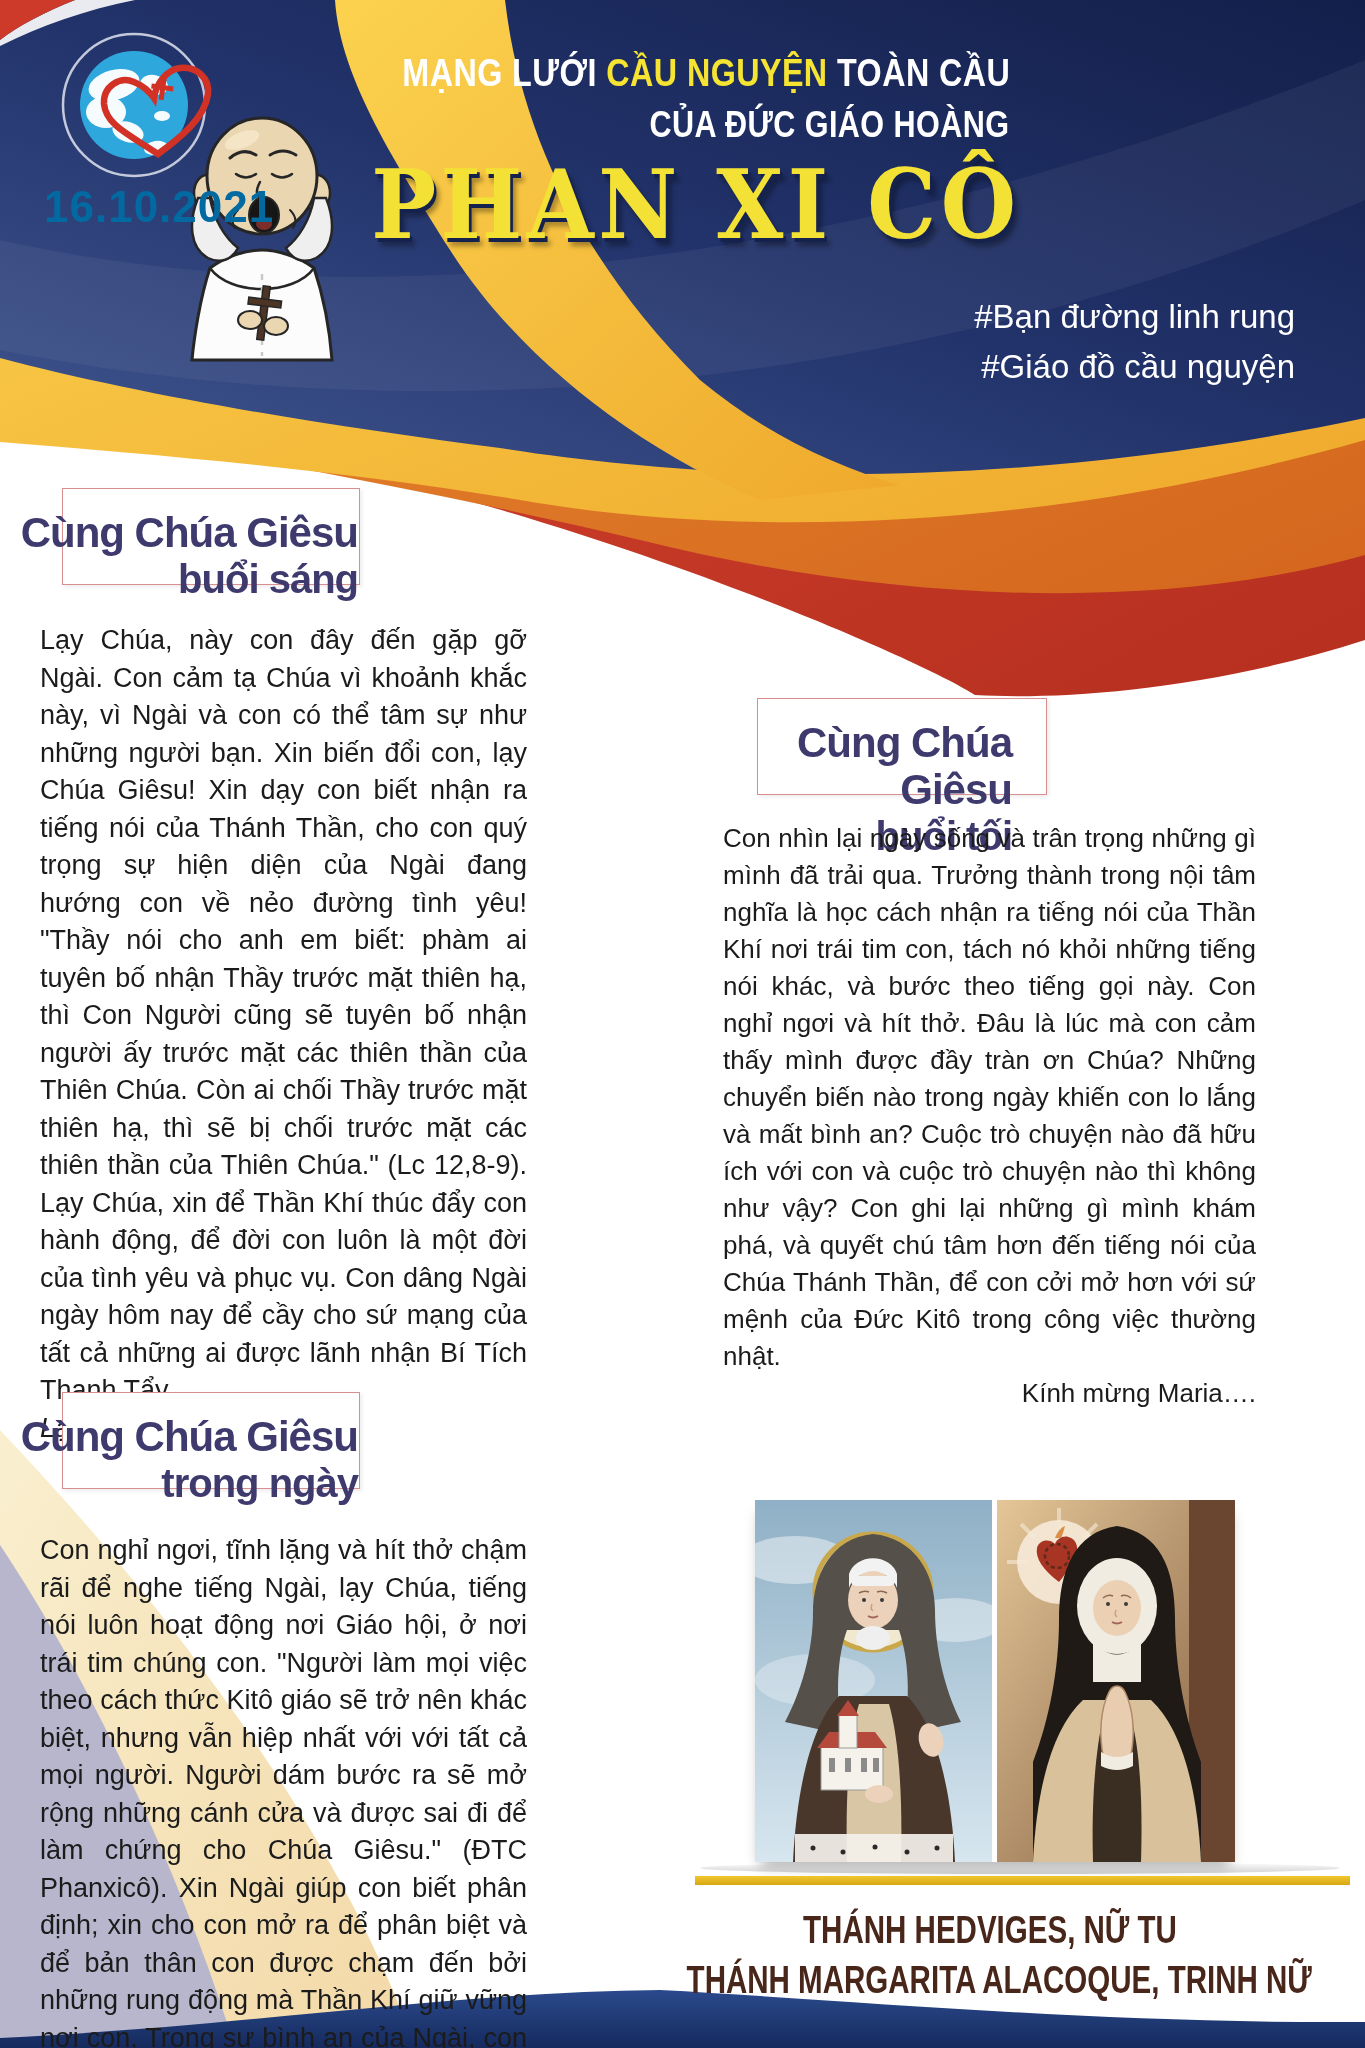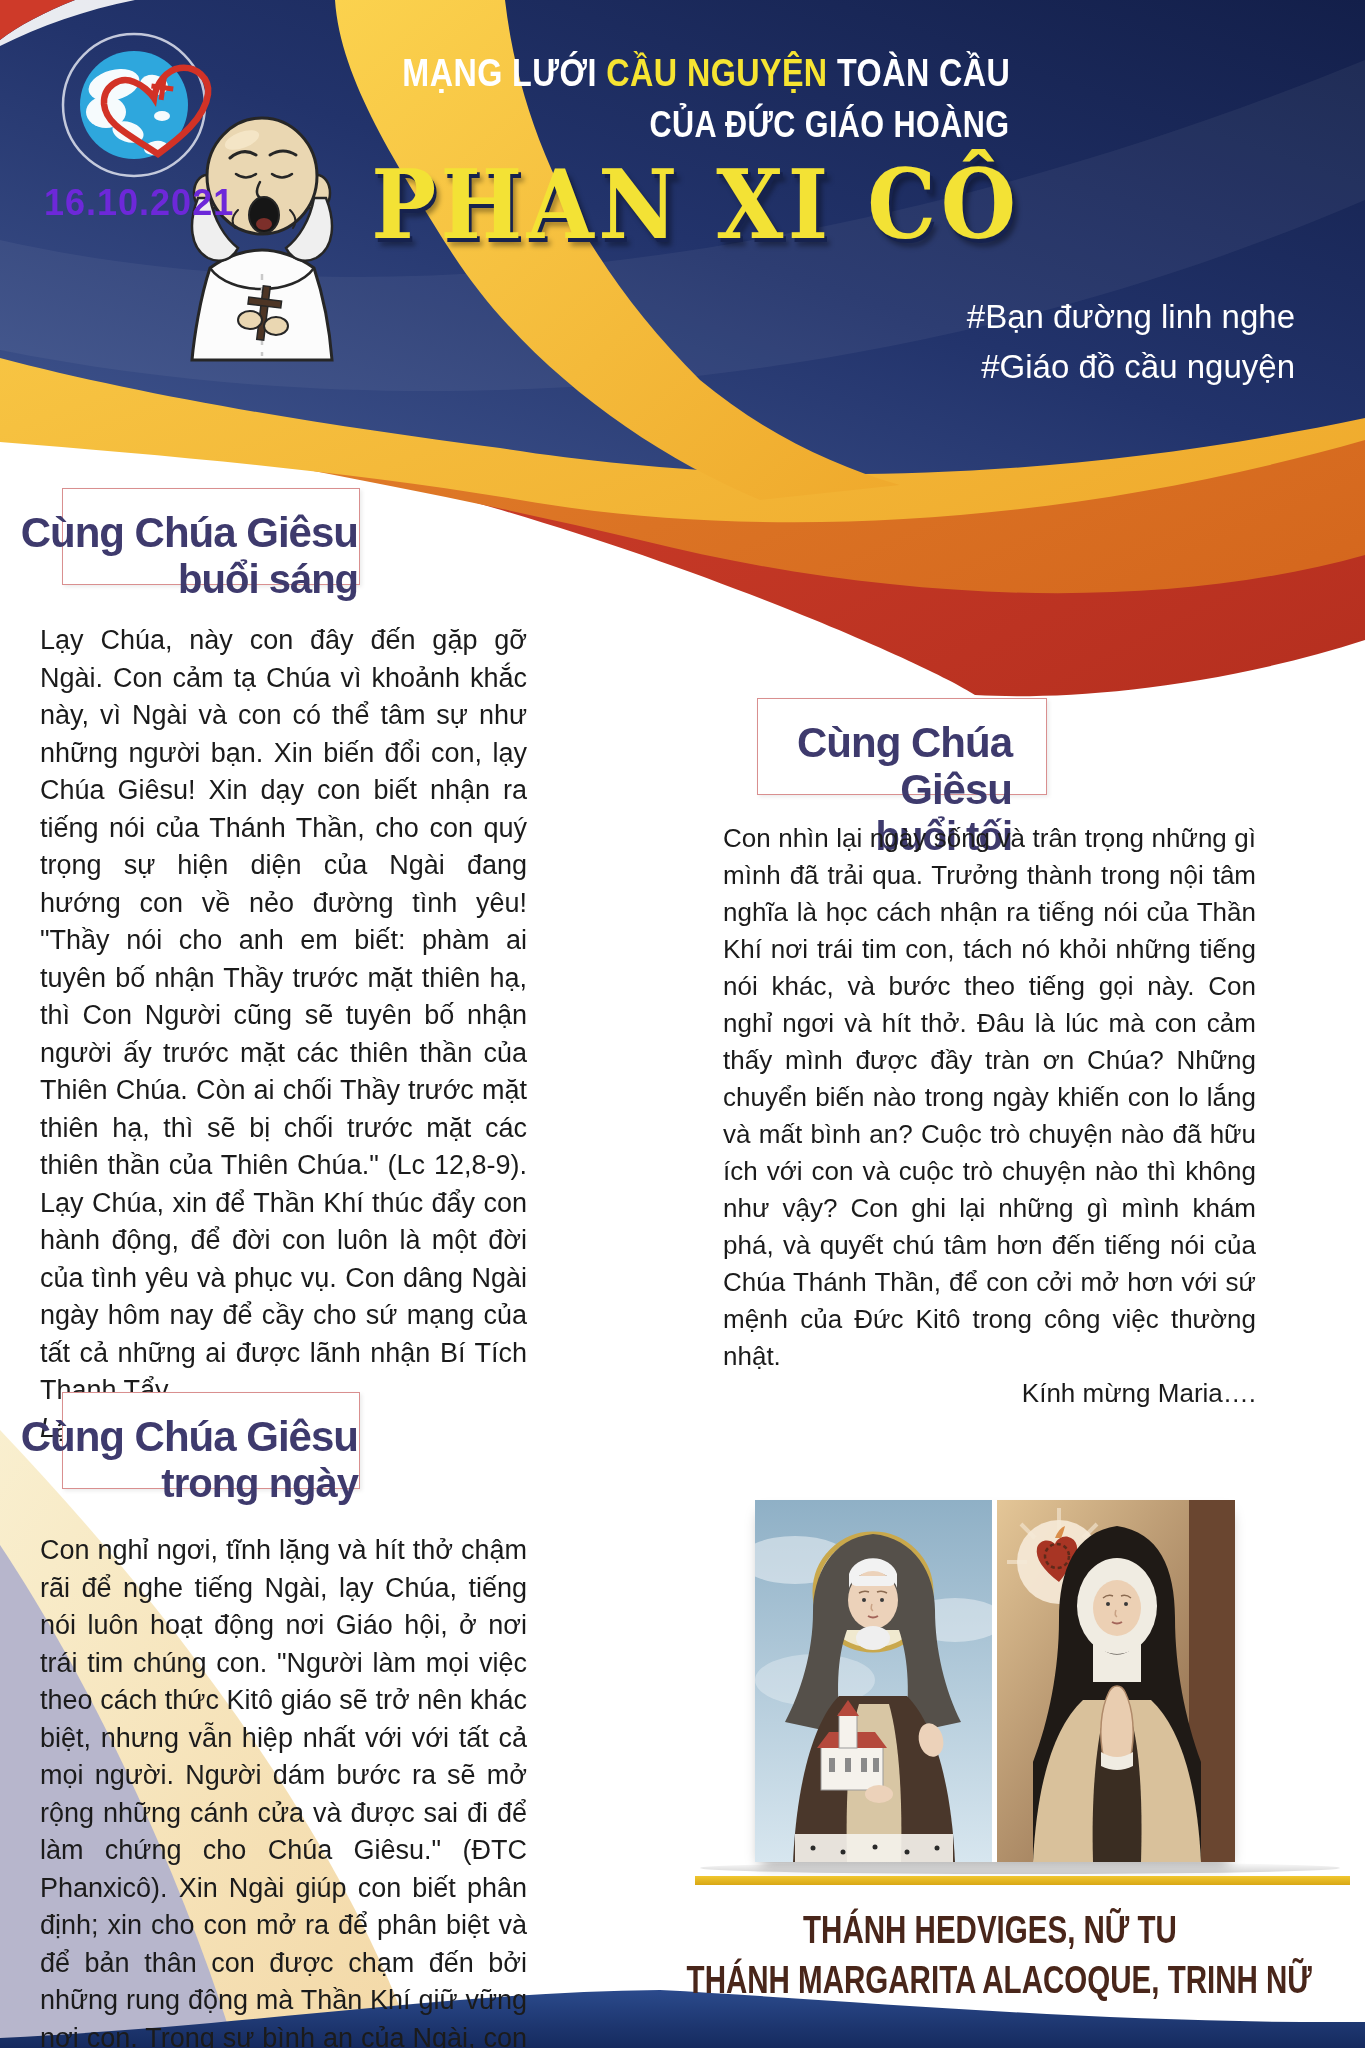--- a/index.html
+++ b/index.html
@@ -7,21 +7,21 @@
         font-family:"Liberation Sans",sans-serif;}
   .abs{position:absolute;}
   svg{display:block;}
   
   .title-line{color:#ffffff;font-weight:bold;white-space:nowrap;transform:scaleX(.85);transform-origin:right center;letter-spacing:.5px;}
   .title-line .hl{color:#f6e432;}
   .big-title{color:#f3e235;font-family:"DejaVu Serif",serif;font-weight:bold;font-size:96px;
              letter-spacing:5px;white-space:nowrap;transform:scaleX(.9);transform-origin:right center;
              text-shadow:3px 4px 0 #16224e,6px 8px 6px rgba(0,0,0,.35);}
   .hashtags{color:#ffffff;font-size:33px;line-height:50px;text-align:right;font-weight:400;}
-  .date{color:#6d28d9;font-weight:bold;font-size:36px;letter-spacing:1px;}
+  .date{color:#0369a1;font-weight:bold;font-size:44px;letter-spacing:1px;}
   
   .h-box{border:1.5px solid #d98f8f;background:#ffffff;box-shadow:2px 2px 4px rgba(0,0,0,.08);}
   .h-text{color:#3e3a6d;font-weight:bold;text-align:right;line-height:47px;letter-spacing:-1px;margin-top:12px;}
   .h-text .l1{font-size:42px;}
   .h-text .l2{font-size:40px;}
   
   .body-col{color:#1b1b1b;text-align:justify;}
   .c1{font-size:27px;line-height:37.5px;width:487px;}
   .c2{font-size:26px;line-height:37px;width:533px;}
   .closing{font-style:italic;text-align:left;}
@@ -133,21 +133,21 @@
 
   <div class="abs date" style="left:44px;top:182px;">16.10.2021</div>
 
   <div class="abs title-line" style="right:355px;top:52px;font-size:38px;">
     <span>MẠNG LƯỚI </span><span class="hl">CẦU NGUYỆN</span><span> TOÀN CẦU</span>
   </div>
   <div class="abs title-line" style="right:355px;top:104px;font-size:36px;">CỦA ĐỨC GIÁO HOÀNG</div>
   <div class="abs big-title" style="right:345px;top:148px;">PHAN XI CÔ</div>
 
   <div class="abs hashtags" style="right:70px;top:292px;">
-    <div>#Bạn đường linh nghe</div>
+    <div>#Bạn đường linh rung</div>
     <div>#Giáo đồ cầu nguyện</div>
   </div>
 
   <div class="abs h-box" style="left:62px;top:488px;width:296px;height:95px;"></div>
   <div class="abs h-text" style="left:15px;top:497px;width:343px;">
     <div class="l1">Cùng Chúa Giêsu</div>
     <div class="l2">buổi sáng</div>
   </div>
 
   <div class="abs body-col c1" style="left:40px;top:622px;">

